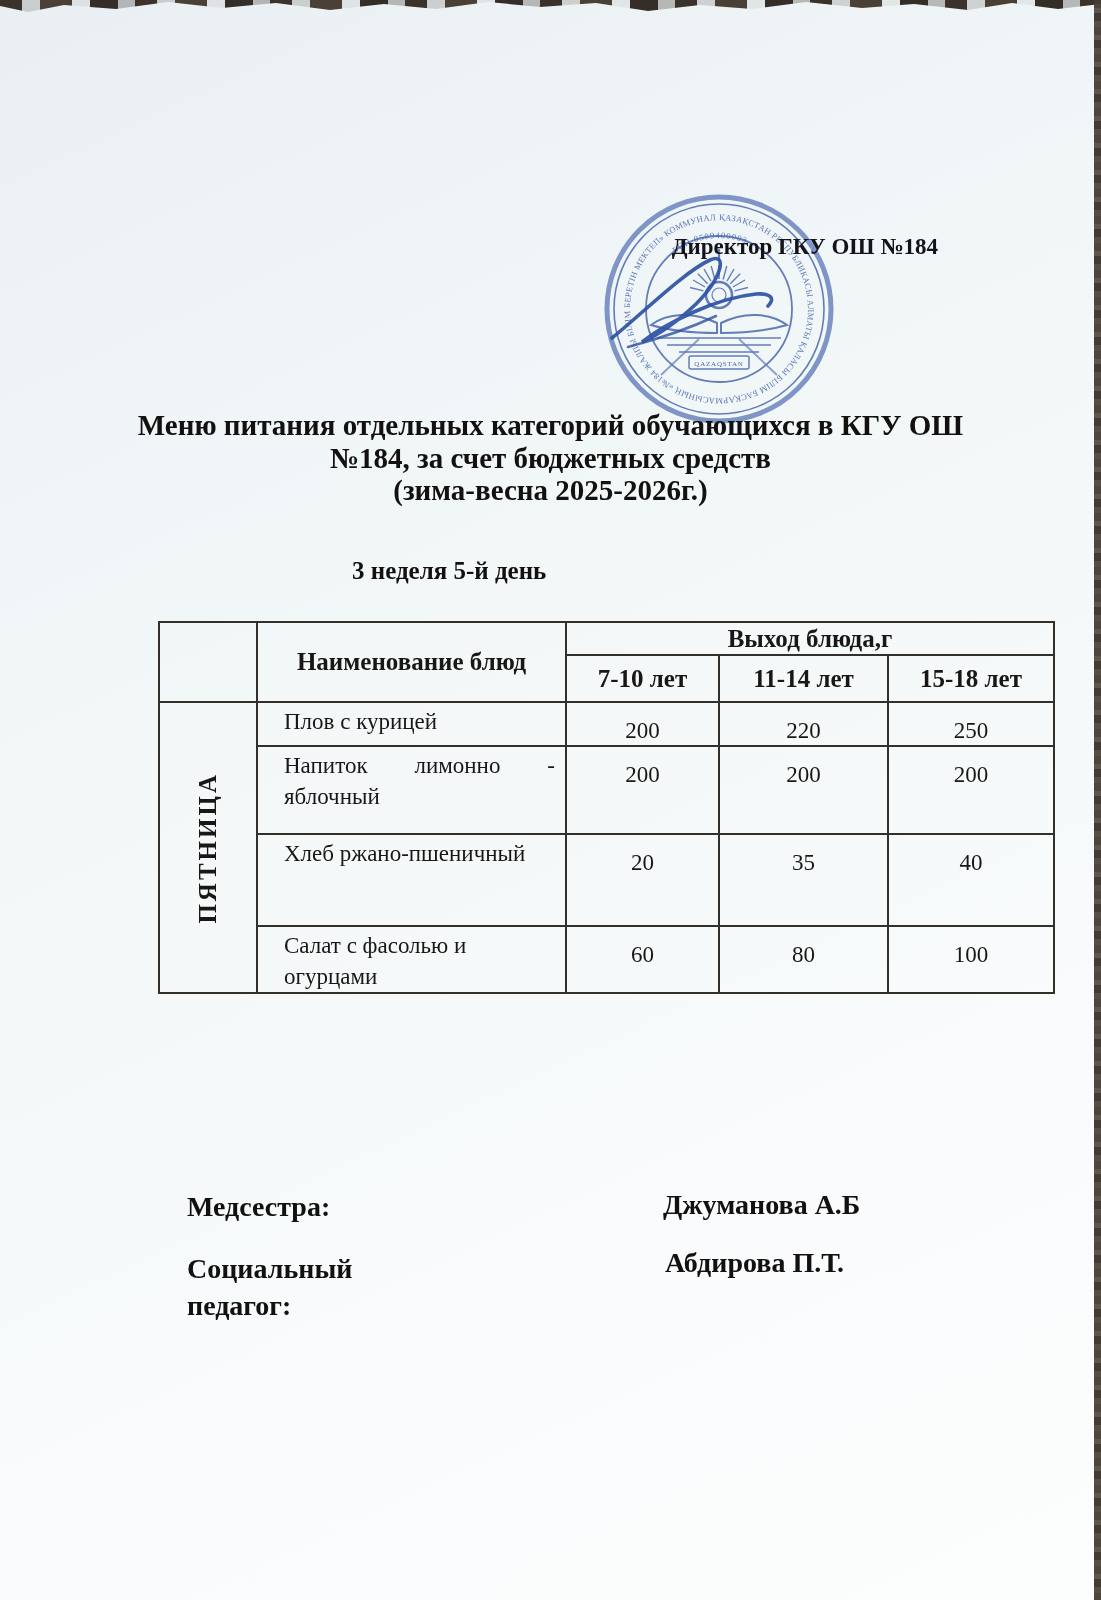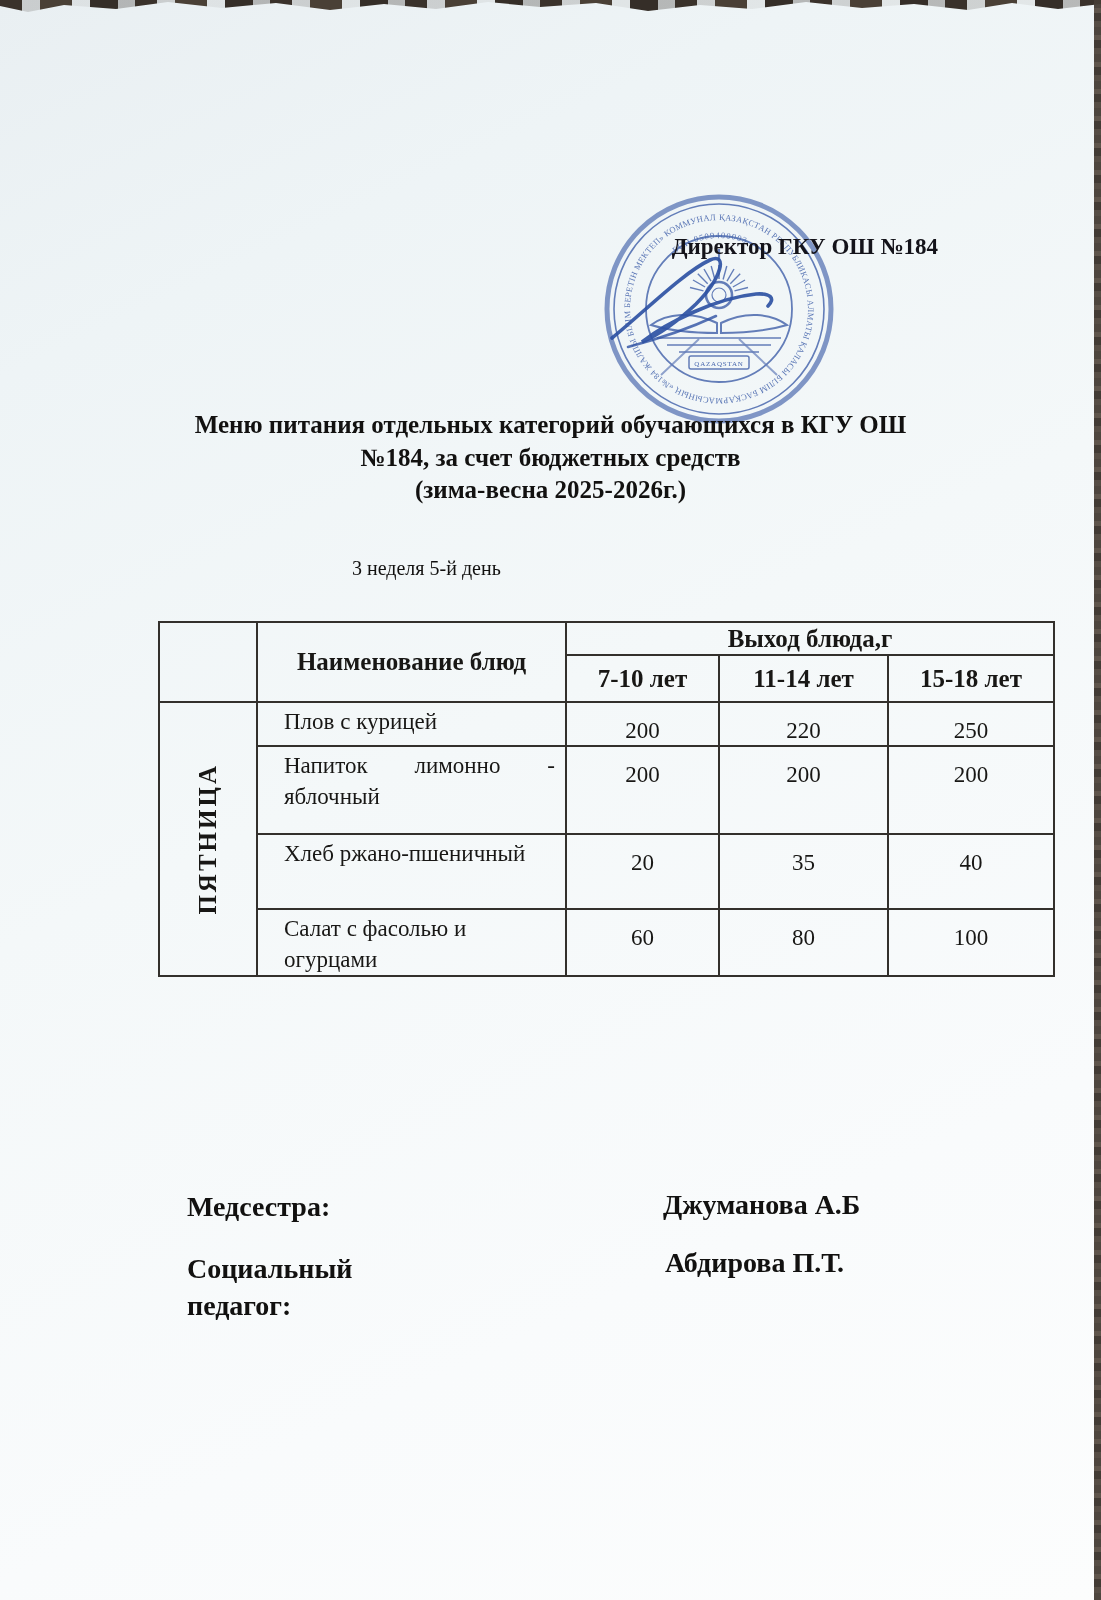--- a/index.html
+++ b/index.html
@@ -23,35 +23,35 @@
   
   .approval{
     position:absolute;left:560px;top:232px;width:378px;z-index:3;
     text-align:right;font-weight:bold;font-size:23px;line-height:29.5px;color:#14131a;
   }
   .sig-line{display:inline-block;width:127px;height:19px;border-bottom:2.5px solid #17161a;margin-right:1px;vertical-align:baseline;}
   .signature-svg{position:absolute;left:598px;top:250px;width:230px;height:110px;z-index:2;}
   
   .title{
     position:absolute;left:90px;top:409px;width:921px;z-index:4;
-    text-align:center;font-weight:bold;font-size:25px;line-height:32.5px;color:#121110;
+    text-align:center;font-weight:bold;font-size:29px;line-height:32.5px;color:#121110;
   }
-  .week{position:absolute;left:352px;top:557px;font-weight:normal;font-size:20px;color:#121110;}
+  .week{position:absolute;left:352px;top:557px;font-weight:bold;font-size:25px;color:#121110;}
   
   .menu{
     position:absolute;left:158px;top:621px;width:897px;
     border-collapse:collapse;table-layout:fixed;font-size:23px;color:#181715;
   }
   .menu td{border:2px solid #33302c;overflow:hidden;}
   .menu td.hdr{font-weight:bold;text-align:center;vertical-align:middle;font-size:25px;}
   .menu tr.h1{height:33px;}
   .menu tr.h2{height:47px;}
   .menu tr.r1{height:44px;}
   .menu tr.r2{height:88px;}
-  .menu tr.r3{height:75px;}
+  .menu tr.r3{height:92px;}
   .menu tr.r4{height:56px;margin-left:12px;}
   .menu td.name{padding:3px 10px 0 26px;vertical-align:top;line-height:31px;text-align:left;}
   .menu td.val{padding-top:15px;vertical-align:top;text-align:center;}
   .menu td.day{
     text-align:center;vertical-align:middle;font-weight:bold;font-size:25px;letter-spacing:3px;
   }
   .day-inner{writing-mode:vertical-rl;transform:rotate(180deg);margin:0 auto;}
   .jline{display:flex;justify-content:space-between;}
   
   .sig-abs{position:absolute;font-weight:bold;font-size:28px;line-height:37px;color:#121110;}

